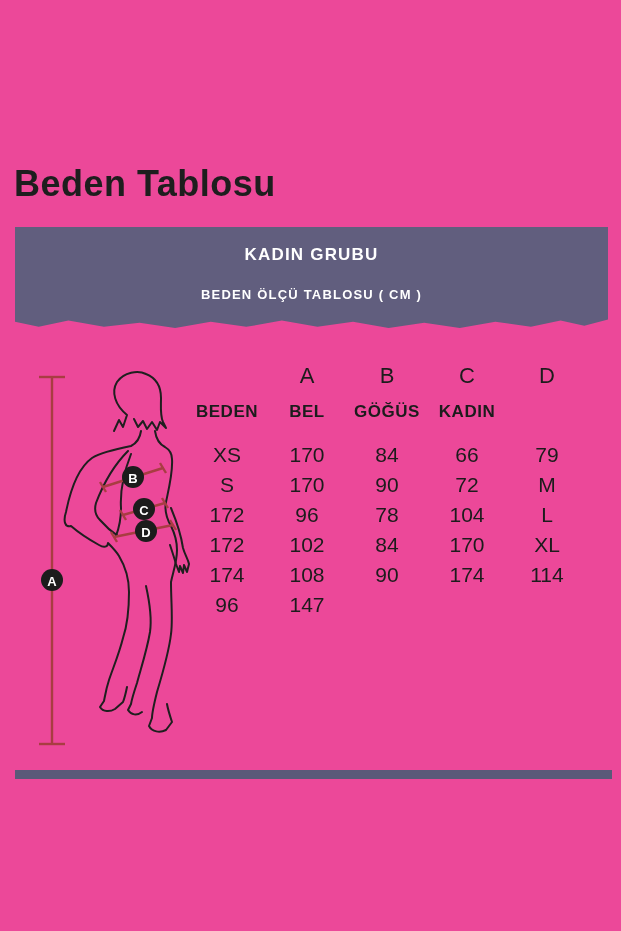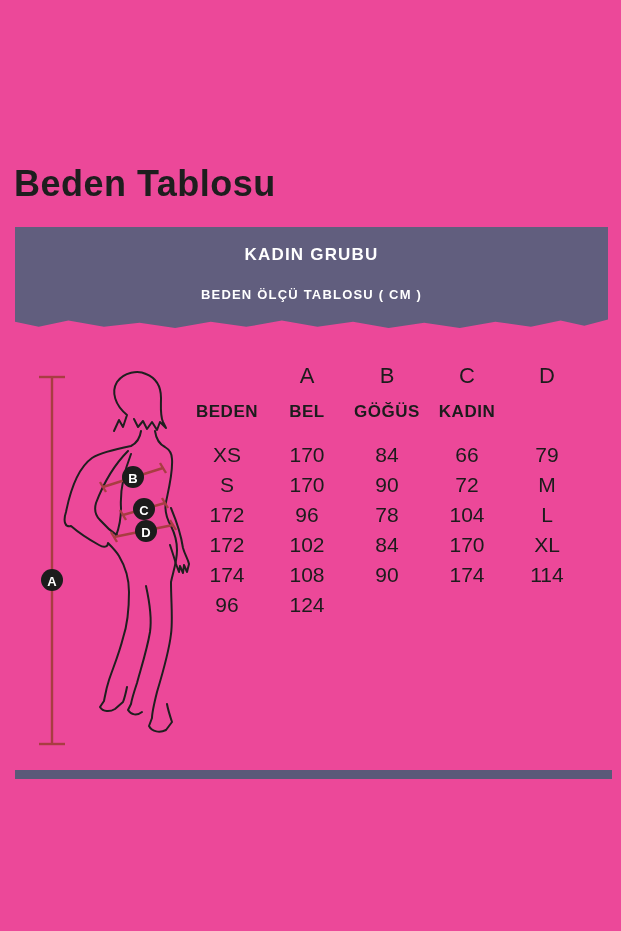--- a/index.html
+++ b/index.html
@@ -165,17 +165,17 @@
     <div class="cell val">170</div>
 
     <div class="cell val">XL</div>
     <div class="cell val">174</div>
     <div class="cell val">108</div>
     <div class="cell val">90</div>
 
     <div class="cell val">174</div>
     <div class="cell val">114</div>
     <div class="cell val">96</div>
-    <div class="cell val">124</div>
+    <div class="cell val">147</div>
   </div>
 
   <div class="footer-bar"></div>
 </div>
 
 </body></html>

